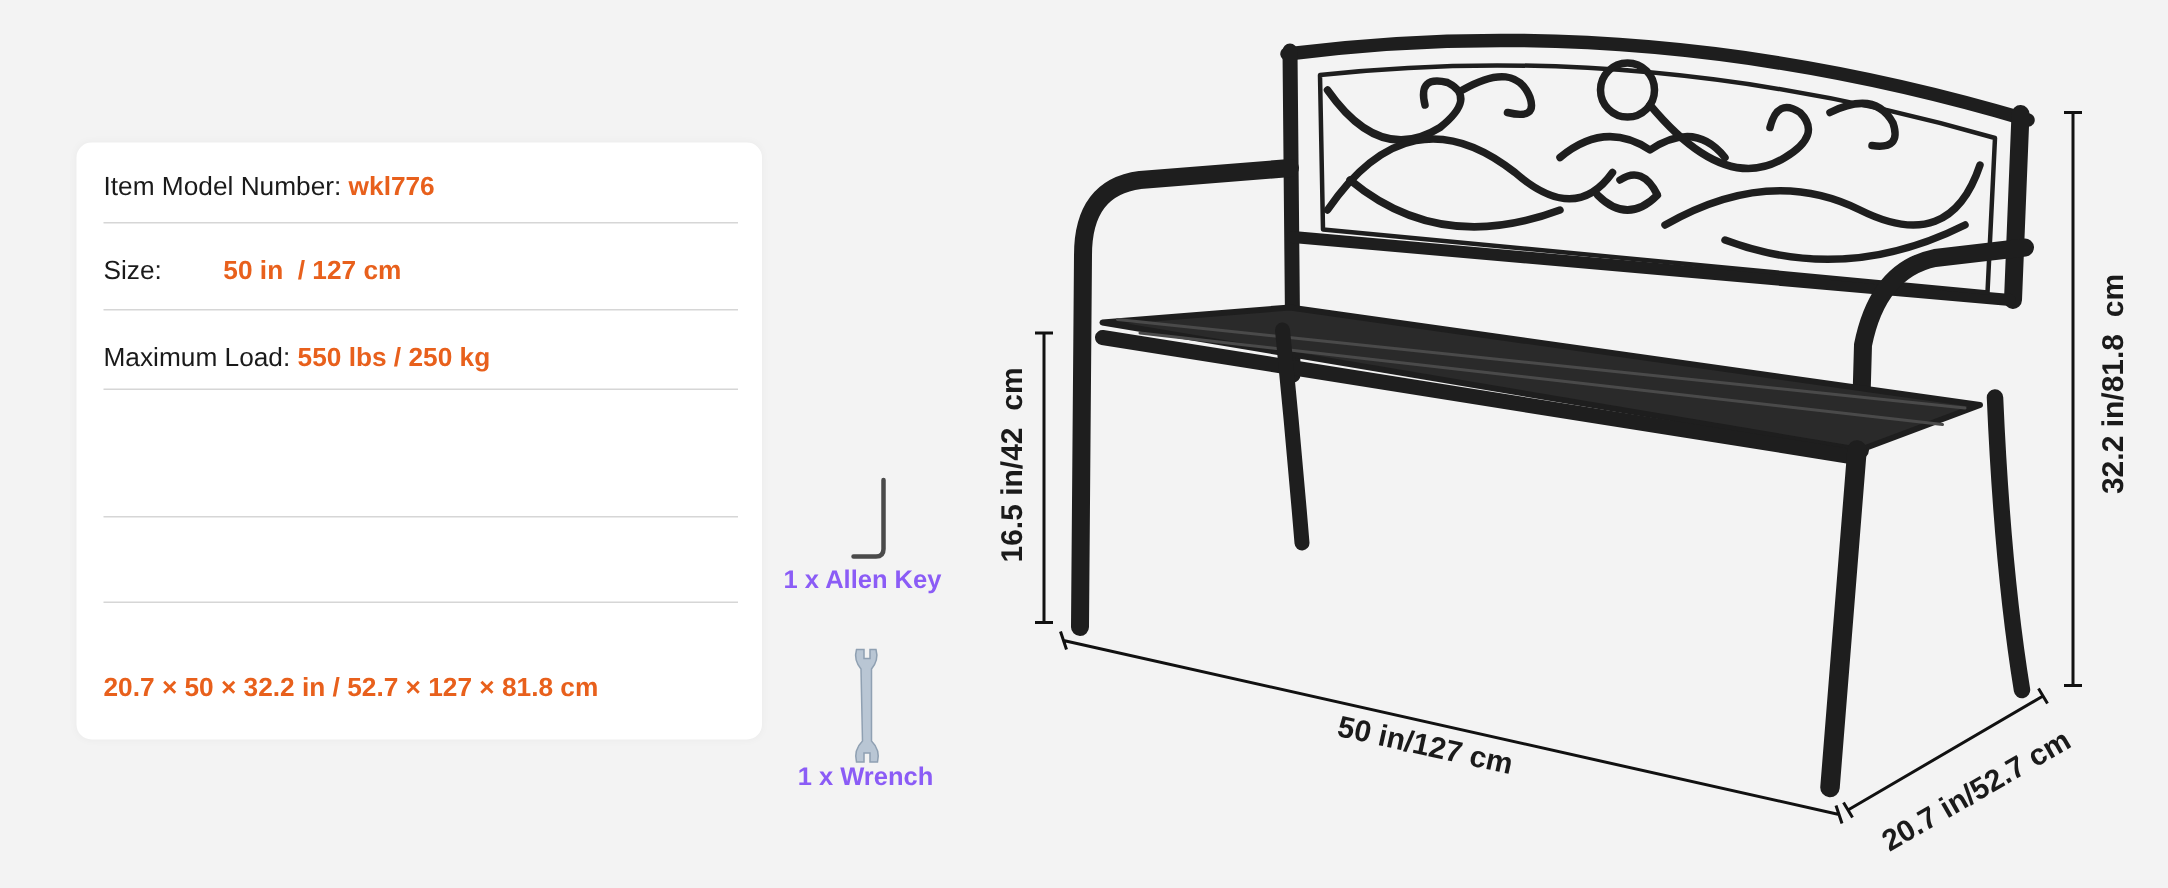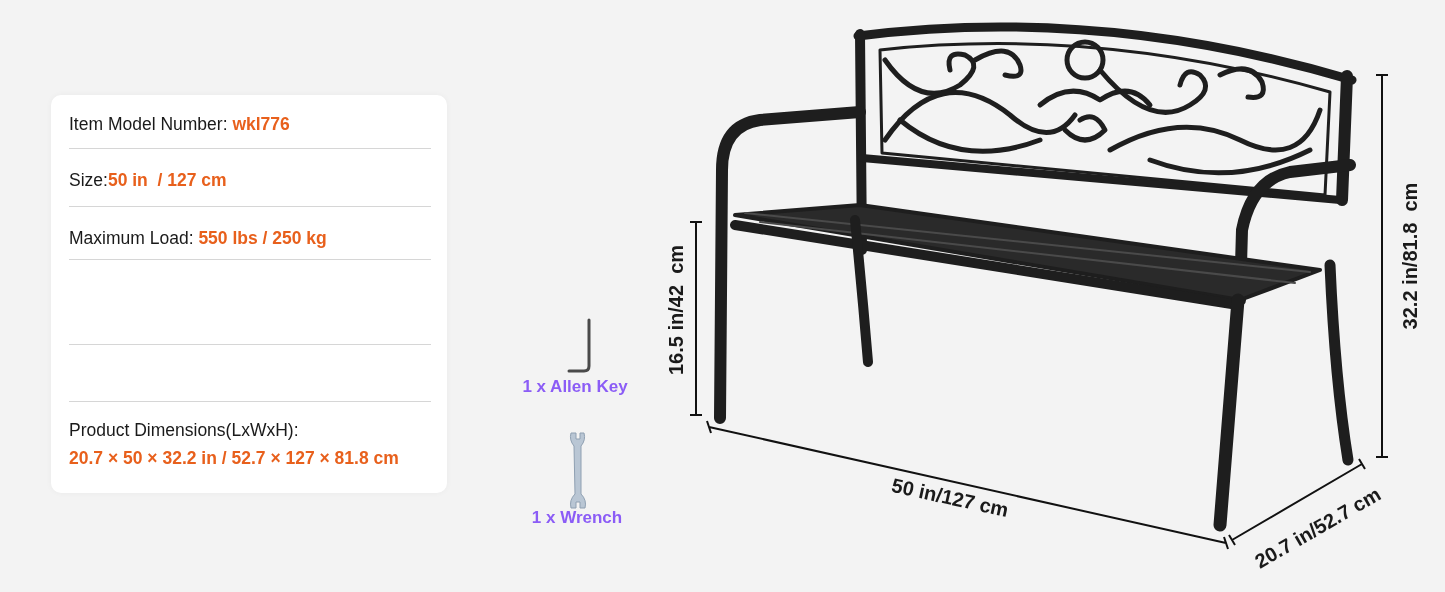--- a/index.html
+++ b/index.html
@@ -11,21 +11,21 @@
       height: 592px;
       background: #f3f3f3;
       position: relative;
       overflow: hidden;
       font-family: "Liberation Sans", sans-serif;
     }
     .spec-card {
       position: absolute;
       left: 51px;
       top: 95px;
-      width: 396px;
+      width: 457px;
       height: 398px;
       background: #ffffff;
       border-radius: 10px;
       box-shadow: 0 0 6px rgba(0,0,0,0.04);
     }
     .spec-row {
       position: absolute;
       left: 18px;
       right: 16px;
       font-size: 17.5px;
@@ -64,37 +64,34 @@
 <body>
 
 <div class="spec-card">
   <div class="spec-row" style="top:15px;">
     <span>Item Model Number:</span>
     <span class="val">wkl776</span>
   </div>
   <div class="divider" style="top:53px;"></div>
 
   <div class="spec-row" style="top:71px;">
-    <span>Size:</span><span class="val" style="white-space:pre;">50 in  / 127 cm</span>
+    <span>Size:</span><span class="val" style="white-space:pre;margin-left:41px;">50 in  / 127 cm</span>
   </div>
   <div class="divider" style="top:111px;"></div>
 
   <div class="spec-row" style="top:129px;">
     <span>Maximum Load:</span>
     <span class="val">550 lbs / 250 kg</span>
   </div>
   <div class="divider" style="top:164px;"></div>
 
   <div class="divider" style="top:249px;"></div>
 
   <div class="divider" style="top:306px;"></div>
 
-  <div class="spec-row" style="top:321px;">
-    <span>Product Dimensions(LxWxH):</span>
-  </div>
   <div class="spec-row" style="top:349px;">
     <span class="val">20.7 × 50 × 32.2 in / 52.7 × 127 × 81.8 cm</span>
   </div>
 </div>
 
 <div style="position:absolute; left:566px; top:318px;">
   <svg width="30" height="56" viewBox="0 0 30 56">
     <path d="M23 2 L23 48 Q23 53 18 53 L3 53" fill="none" stroke="#4a4a4a" stroke-width="3" stroke-linecap="round"></path>
   </svg>
 </div>

